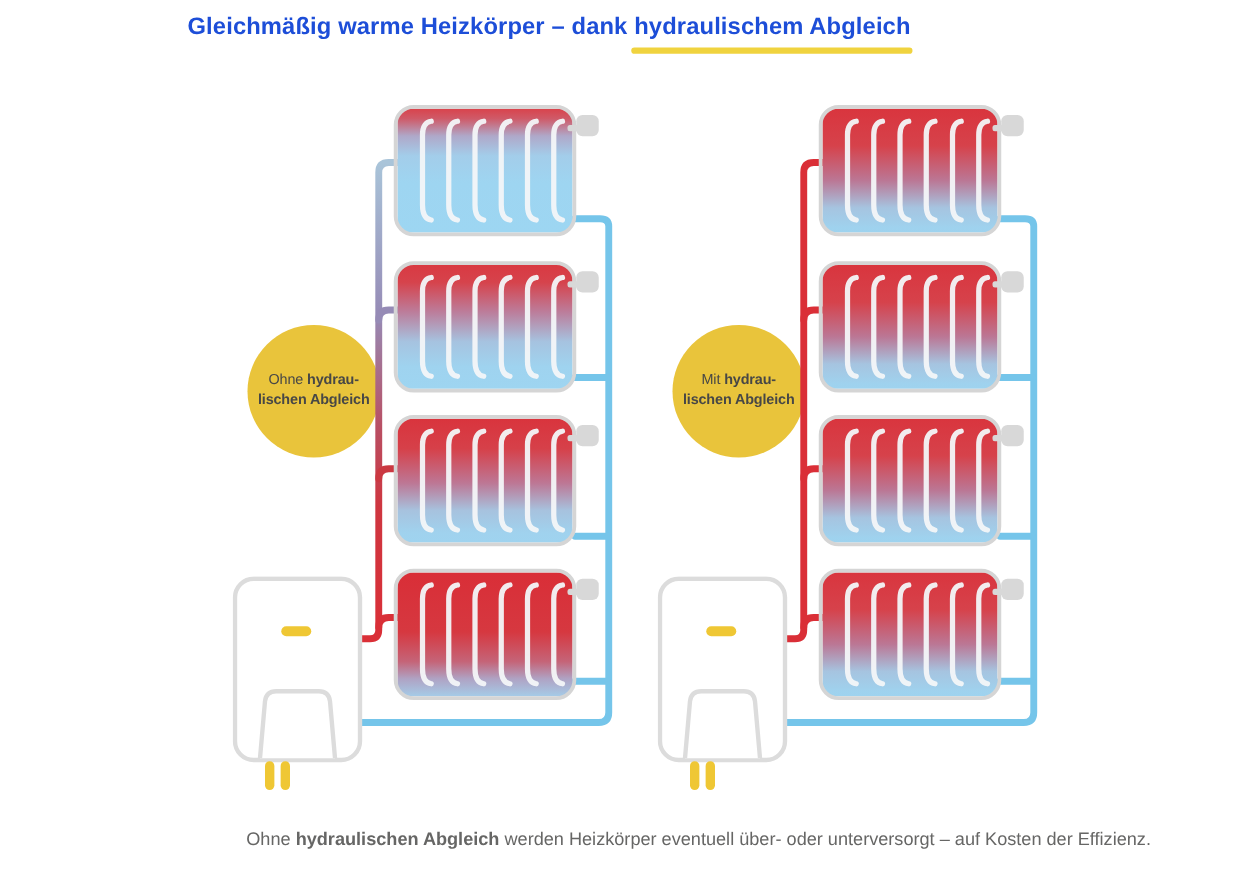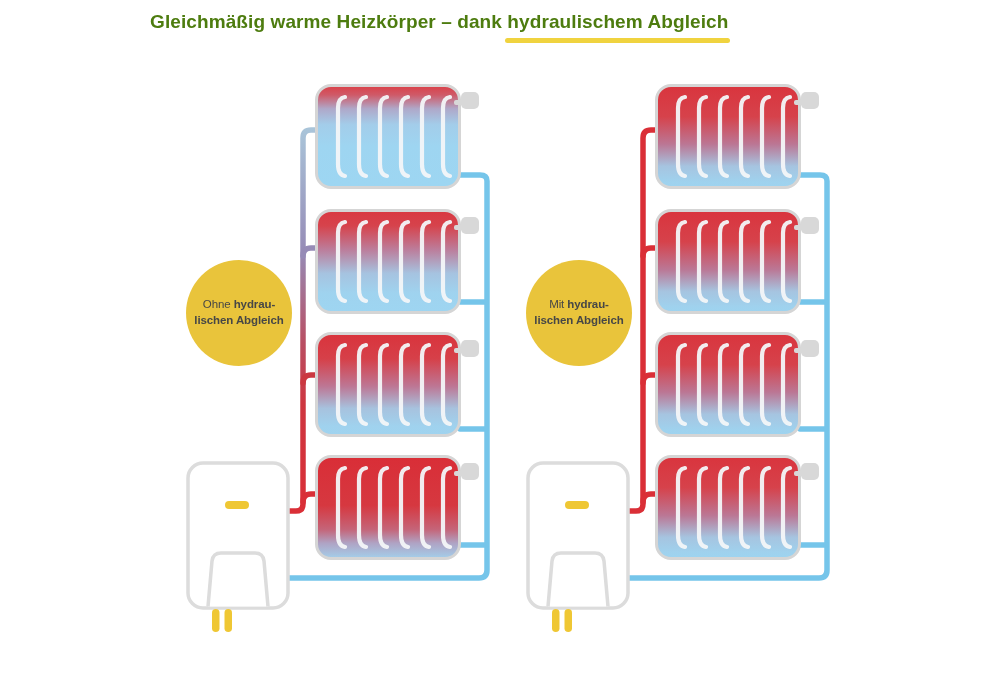--- a/index.html
+++ b/index.html
@@ -3,21 +3,21 @@
 <meta charset="utf-8">
 <style>
   html,body{margin:0;padding:0;background:#fff;}
   .canvas{
     position:relative;width:1000px;height:700px;overflow:hidden;background:#fff;
     font-family:"Liberation Sans","DejaVu Sans",sans-serif;
   }
   
   .title{
     position:absolute;left:150px;top:11px;font-size:19px;font-weight:bold;
-    color:#4d7c0f;white-space:nowrap;letter-spacing:.1px;z-index:10;
+    color:#1d4ed8;white-space:nowrap;letter-spacing:.1px;z-index:10;
   }
   .hl{position:relative;display:inline-block;}
   .underline{position:absolute;left:-2px;right:-2px;bottom:-10px;height:5px;border-radius:2.5px;}
   
   .panel{position:absolute;top:58px;width:330px;height:600px;}
   .panel[data-panel="0"]{left:170px;}
   .panel[data-panel="1"]{left:510px;}
   .pipes{position:absolute;left:0;top:0;width:330px;height:585px;z-index:2;overflow:visible;}
   .radiators{position:absolute;inset:0;z-index:3;}
   .radiator{
@@ -31,21 +31,21 @@
   
   .rad-cold{background:linear-gradient(180deg,#d9434c 0%,#cf5a68 8%,#afa8c9 22%,#a3cdea 38%,#9ed5f1 60%,#9dd6f2 100%);}
   .rad-cool{background:linear-gradient(180deg,#d93942 0%,#d6434c 14%,#bc7d9b 38%,#a6c3e0 62%,#9fd3ef 82%,#9ed5f1 100%);}
   .rad-warm{background:linear-gradient(180deg,#d9343d 0%,#d64049 24%,#bd7795 52%,#a7c2de 74%,#a0d2ee 92%,#9fd3ef 100%);}
   .rad-hot{background:linear-gradient(180deg,#d92e37 0%,#d63840 48%,#c56478 72%,#afa3c4 86%,#a5cbe7 100%);}
   .rad-balanced{background:linear-gradient(180deg,#d9353e 0%,#d6424b 30%,#bb7795 58%,#a6c4e0 80%,#9fd2ee 96%,#9ed3ef 100%);}
   
   .boiler{position:absolute;left:16px;top:403px;width:110px;height:174px;z-index:4;}
   
   .badge{
-    position:absolute;left:16px;top:202px;width:106px;height:106px;border-radius:50%;
+    position:absolute;left:28px;top:202px;width:106px;height:106px;border-radius:50%;
     z-index:1;display:flex;align-items:center;justify-content:center;text-align:center;
     font-size:11.5px;line-height:1.35;color:#474746;letter-spacing:-.1px;
   }
   
   .caption{
     position:absolute;left:197px;top:664px;font-size:14.5px;color:#666665;
     white-space:nowrap;z-index:10;
   }
 </style>
 </head>
@@ -214,14 +214,19 @@
       </div>
     <svg class="boiler" viewBox="0 0 110 174">
       <rect x="2" y="2" width="100" height="145" rx="15" fill="#fff" stroke="#DCDCDC" stroke-width="3.5"></rect>
       <path d="M22,145.5 L26,100 Q27,92 35,92 H69 Q77,92 78,100 L82,145.5" fill="#fff" stroke="#DCDCDC" stroke-width="3.5" stroke-linejoin="round"></path>
       <rect class="acc" x="39" y="40" width="24" height="8" rx="4" fill="#EFC734"></rect>
       <rect class="acc" x="26" y="148" width="7.5" height="23" rx="3.75" fill="#EFC734"></rect>
       <rect class="acc" x="38.5" y="148" width="7.5" height="23" rx="3.75" fill="#EFC734"></rect>
     </svg>
   </div>
 
+  <div class="caption">
+    <span>Ohne</span>
+    <b>hydraulischen Abgleich</b>
+    <span>werden Heizkörper eventuell über- oder unterversorgt – auf Kosten der Effizienz.</span>
+  </div>
 
 </div>
 
 </body></html>

